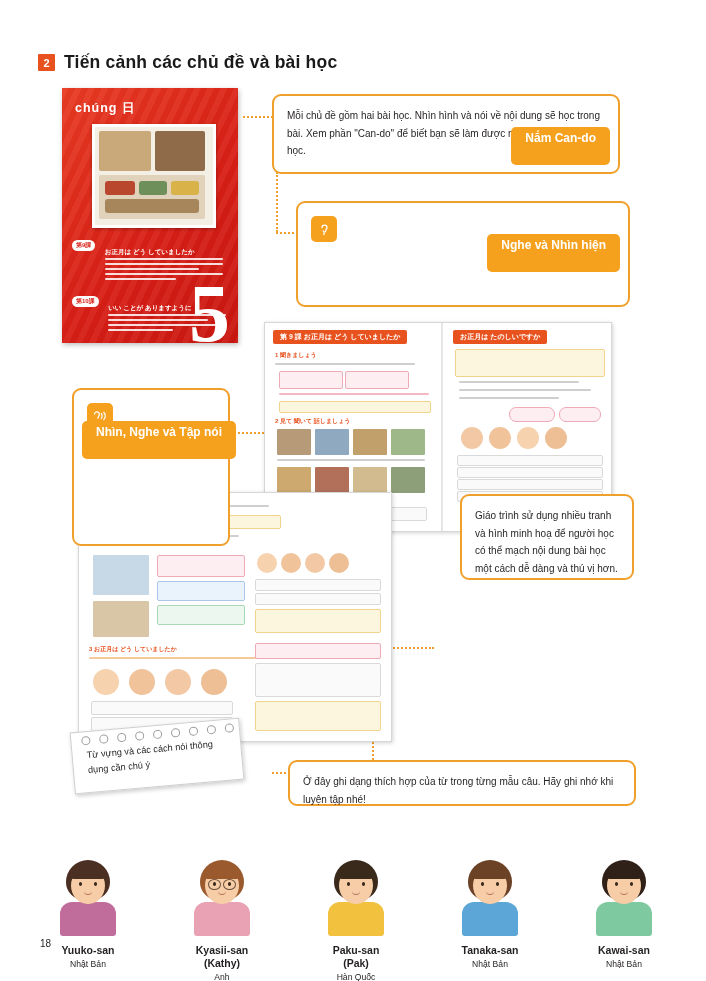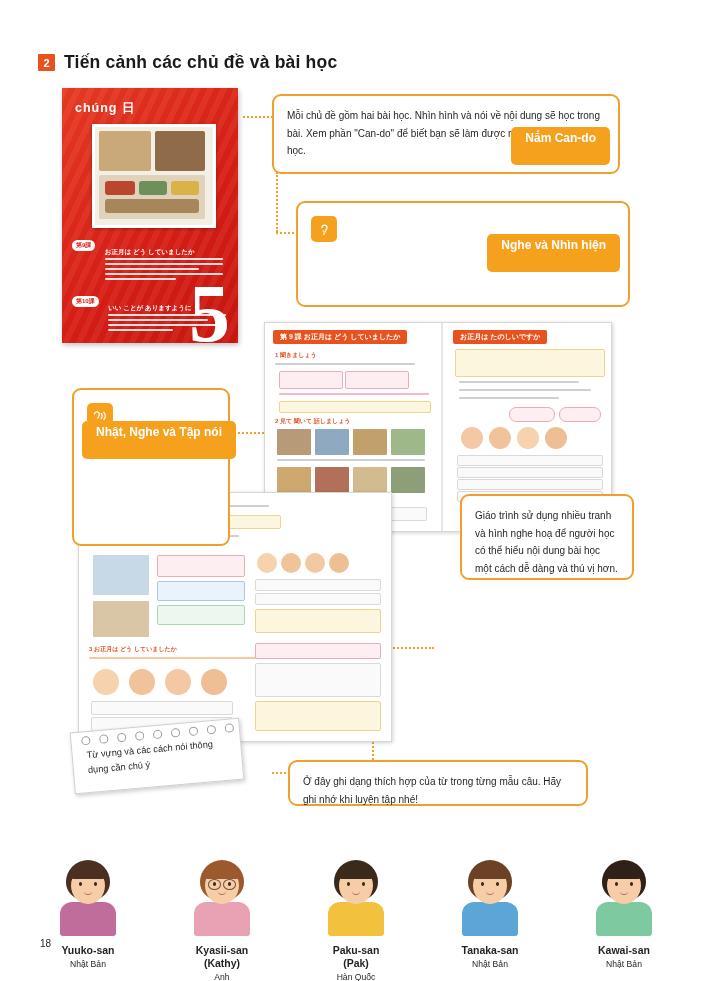--- a/index.html
+++ b/index.html
@@ -551,38 +551,38 @@
       <div class="badge-icon">
         <svg width="15" height="15" viewBox="0 0 24 24" fill="none" stroke="#ffffff" stroke-width="2" stroke-linecap="round">
           <path d="M8 9a4 4 0 1 1 8 0c0 2-2 3-2 5a2 2 0 0 1-4 0"></path>
           <path d="M11 18v2"></path>
         </svg>
       </div>
     </div>
   </div>
 
   <div class="callout" style="left:72px; top:388px; width:158px; height:158px;">
-    <div class="callout-tab left">Nhật, Nghe và Tập nói</div>
+    <div class="callout-tab left">Nhìn, Nghe và Tập nói</div>
     <div class="cal-with-icon" style="gap:8px;">
       <div class="badge-icon">
         <svg width="16" height="14" viewBox="0 0 26 20" fill="none" stroke="#ffffff" stroke-width="2" stroke-linecap="round">
           <path d="M4 7a4 4 0 1 1 7 3c0 1.5-1.5 2-1.5 3.5"></path>
           <path d="M15 6c2 2 2 6 0 8"></path>
           <path d="M19 4c3.5 3 3.5 9 0 12"></path>
         </svg>
       </div>
     </div>
   </div>
 
   <div class="callout" style="left:460px; top:494px; width:174px; height:86px;">
-    <div class="callout-body">Giáo trình sử dụng nhiều tranh và hình nghe hoạ để người học có thể hiểu nội dung bài học một cách dễ dàng và thú vị hơn.</div>
-  </div>
-
-
-  <div class="callout" style="left:288px; top:760px; width:300px; height:46px;">
+    <div class="callout-body">Giáo trình sử dụng nhiều tranh và hình minh hoạ để người học có thể mạch nội dung bài học một cách dễ dàng và thú vị hơn.</div>
+  </div>
+
+
+  <div class="callout" style="left:288px; top:760px; width:348px; height:46px;">
     <div class="callout-body">Ở đây ghi dạng thích hợp của từ trong từng mẫu câu. Hãy ghi nhớ khi luyện tập nhé!</div>
   </div>
 
   <div class="sticky">
     <div class="sticky-rings">
       <i></i>
         <i></i>
         <i></i>
         <i></i>
         <i></i>

